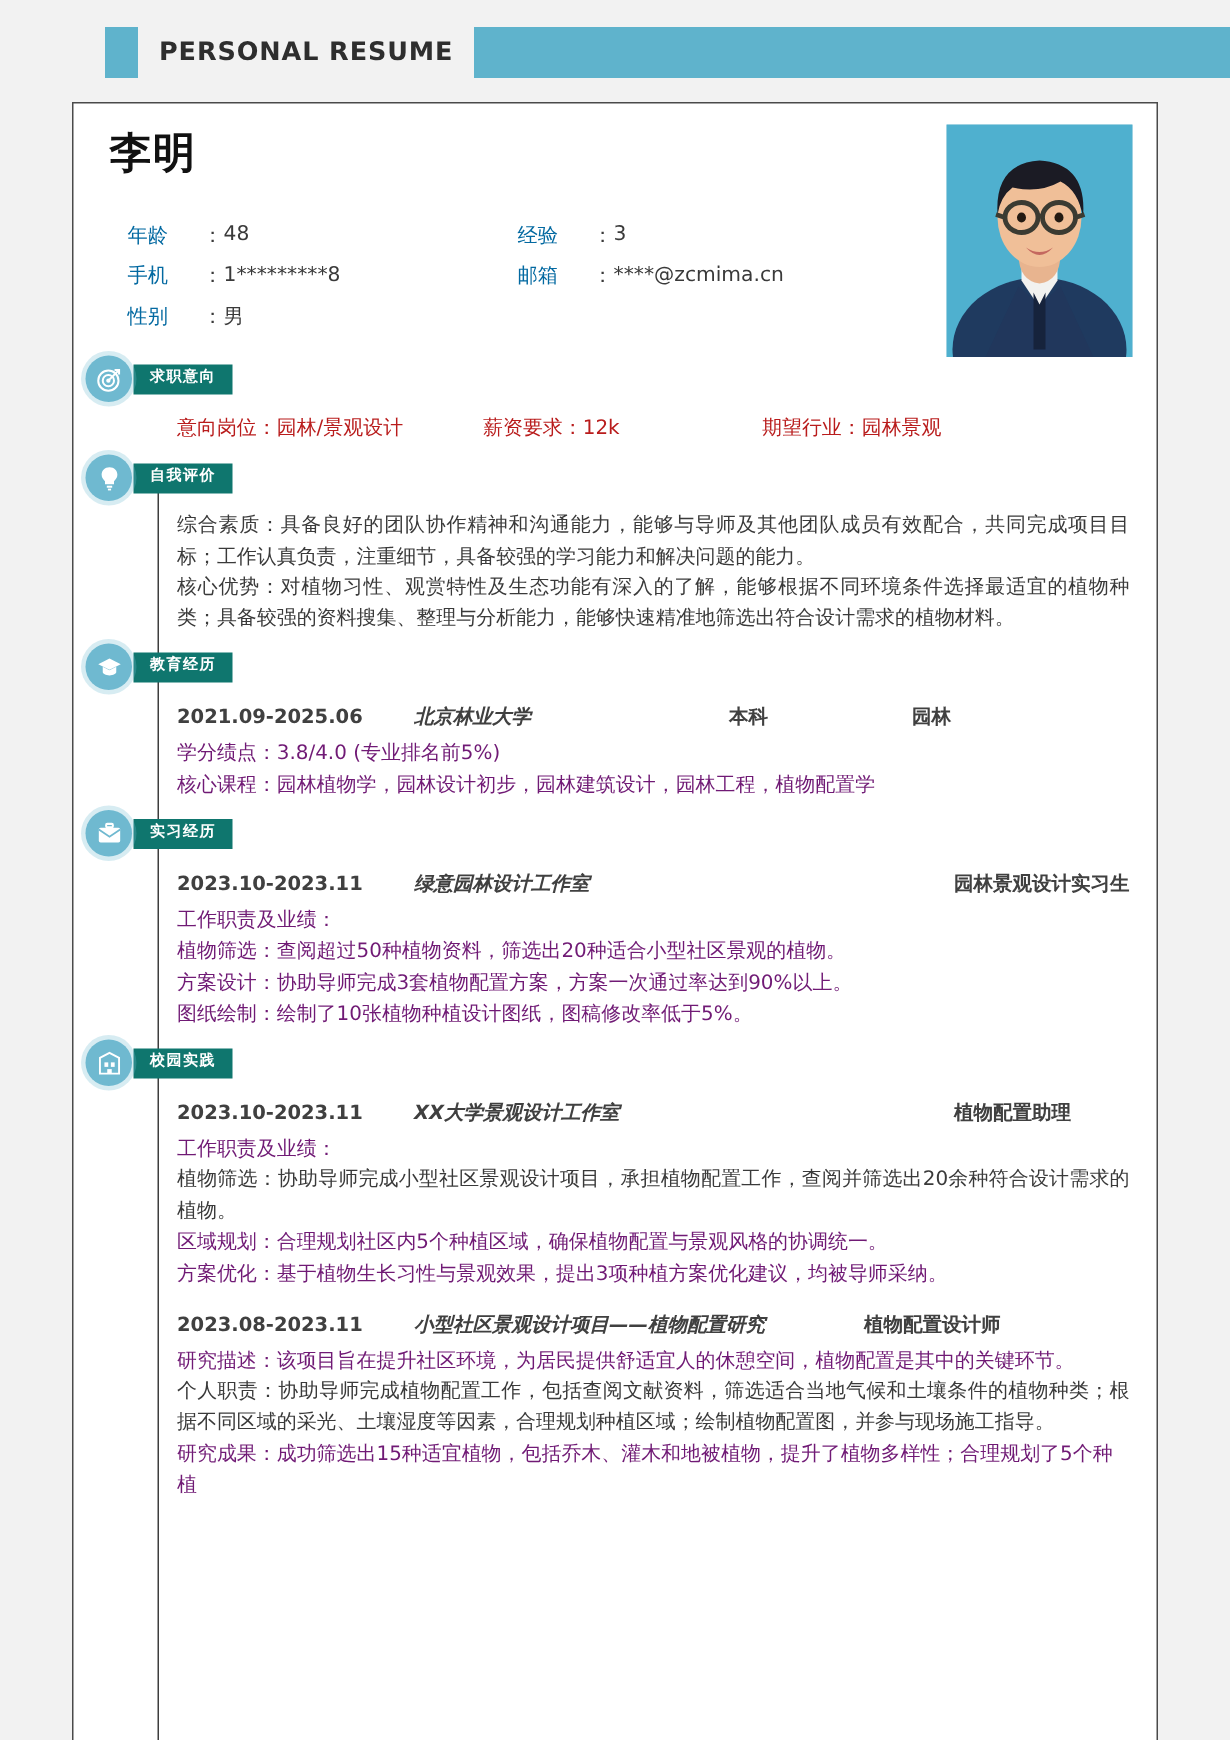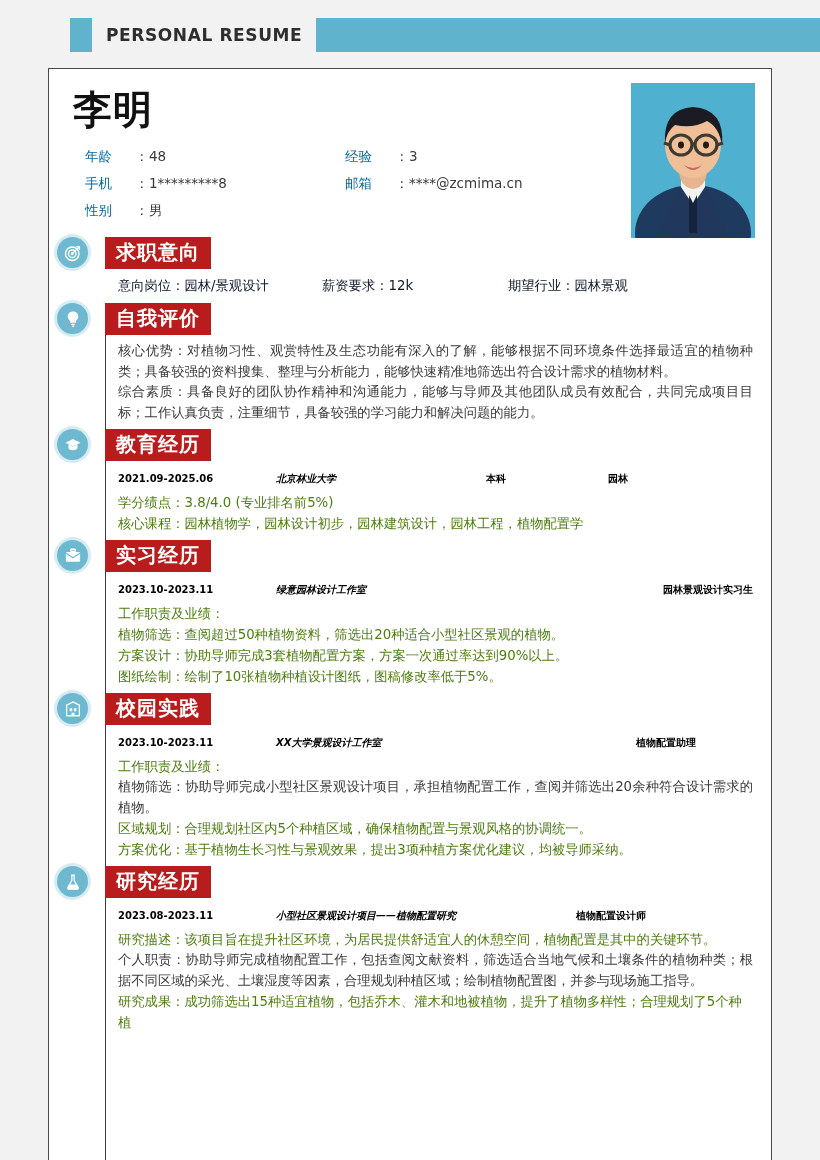--- a/index.html
+++ b/index.html
@@ -48,21 +48,21 @@
     background: #ffffff;
     border: 1px solid #4a4a4a;
     border-bottom: none;
   }
 
   
   .header { position: relative; height: 168px; }
   .name {
     position: absolute;
     left: 24px; top: 14px;
-    font-size: 39px;
+    font-size: 28px;
     font-weight: bold;
     color: #111;
     letter-spacing: 1px;
   }
   .info-grid {
     position: absolute;
     left: 36px; top: 74px;
     width: 520px;
   }
   .info-row {
@@ -108,73 +108,73 @@
     position: absolute;
     left: -28px; top: 0;
     width: 31px; height: 31px;
     border-radius: 50%;
     background: #6fb9d0;
     display: flex; align-items: center; justify-content: center;
     box-shadow: 0 0 0 3px rgba(111,185,208,0.28);
   }
   .sec-icon svg { width: 18px; height: 18px; fill: #ffffff; }
   .sec-title {
-    margin-left: 20px;
-    background: #b91c1c;
+    margin-left: 4px;
+    background: #0f766e;
     color: #ffffff;
-    font-size: 20px;
+    font-size: 10px;
     font-weight: bold;
     padding: 3px 11px 4px 11px;
     letter-spacing: 1px;
     line-height: 1.25;
   }
 
   .sec-body { padding: 6px 18px 4px 33px; }
 
   .line {
     font-size: 13.3px;
     color: #3a3a3a;
     line-height: 20.5px;
     text-align: justify;
   }
 
   .inline-row {
     font-size: 13.3px;
-    color: #0f172a;
+    color: #b91c1c;
     line-height: 22px;
     display: flex;
   }
   .inline-row .a { width: 204px; }
   .inline-row .b { width: 186px; }
   .inline-row .c { }
 
   
   .entry-head {
     display: flex;
-    font-size: 10px;
+    font-size: 13px;
     font-weight: bold;
-    color: #000000;
+    color: #404040;
     line-height: 24px;
     margin-bottom: 1px;
   }
   .eh-date { width: 158px; }
   .eh-org  { width: 210px; font-style: italic; }
   .eh-mid  { width: 122px; }
   .eh-role { flex: 1; }
 
   .entry-head.edu .eh-org { width: 210px; }
   .entry-head.edu .eh-mid { width: 122px; }
 
   .entry-head.intern .eh-org { width: 330px; }
   .entry-head.intern .eh-role { text-align: right; }
 
   .entry-head.campus .eh-org { width: 360px; }
   .entry-head.research .eh-org { width: 300px; }
 
-  .subline { font-size: 13.3px; color: #4d7c0f; line-height: 21px; }
+  .subline { font-size: 13.3px; color: #701a75; line-height: 21px; }
 </style>
 </head>
 <body>
 
 <div class="banner">
   <div class="banner-bar"></div>
   <div class="banner-title">PERSONAL RESUME</div>
 </div>
 
 <div class="page">
@@ -267,22 +267,22 @@
       <span class="sec-icon">
         <svg viewBox="0 0 24 24">
             <path d="M12 2 C7.8 2 5 5 5 8.6 C5 11.4 6.8 13 8 14.4 L8 17 L16 17 L16 14.4 C17.2 13 19 11.4 19 8.6 C19 5 16.2 2 12 2 Z" fill="#fff"></path>
             <rect x="9.6" y="18.4" width="4.8" height="1.8" fill="#fff"></rect>
             <rect x="10.6" y="21" width="2.8" height="1.6" fill="#fff"></rect>
           </svg>
       </span>
       <span class="sec-title">自我评价</span>
     </div>
     <div class="sec-body">
+      <div class="line">综合素质：具备良好的团队协作精神和沟通能力，能够与导师及其他团队成员有效配合，共同完成项目目标；工作认真负责，注重细节，具备较强的学习能力和解决问题的能力。</div>
       <div class="line">核心优势：对植物习性、观赏特性及生态功能有深入的了解，能够根据不同环境条件选择最适宜的植物种类；具备较强的资料搜集、整理与分析能力，能够快速精准地筛选出符合设计需求的植物材料。</div>
-      <div class="line">综合素质：具备良好的团队协作精神和沟通能力，能够与导师及其他团队成员有效配合，共同完成项目目标；工作认真负责，注重细节，具备较强的学习能力和解决问题的能力。</div>
     </div>
   </div>
 
   <div class="section">
     <div class="sec-head">
       <span class="sec-icon">
         <svg viewBox="0 0 24 24">
             <path d="M12 4 L22 9 L12 14 L2 9 Z" fill="#fff"></path>
             <path d="M6 11.4 L6 16 C6 17.6 8.7 19 12 19 C15.3 19 18 17.6 18 16 L18 11.4 L12 14.4 Z" fill="#fff"></path>
           </svg>
@@ -344,29 +344,20 @@
         <span class="eh-role">植物配置助理</span>
       </div>
       <div class="subline">工作职责及业绩：</div>
       <div class="line">植物筛选：协助导师完成小型社区景观设计项目，承担植物配置工作，查阅并筛选出20余种符合设计需求的植物。</div>
       <div class="subline">区域规划：合理规划社区内5个种植区域，确保植物配置与景观风格的协调统一。</div>
       <div class="subline">方案优化：基于植物生长习性与景观效果，提出3项种植方案优化建议，均被导师采纳。</div>
     </div>
   </div>
 
   <div class="section">
-    <div class="sec-head">
-      <span class="sec-icon">
-        <svg viewBox="0 0 24 24">
-            <path d="M9.5 2.8 L14.5 2.8 M10.5 2.8 L10.5 10 L5.2 19.2 C4.5 20.4 5.3 21.6 6.7 21.6 L17.3 21.6 C18.7 21.6 19.5 20.4 18.8 19.2 L13.5 10 L13.5 2.8" fill="none" stroke="#fff" stroke-width="1.7" stroke-linejoin="round"></path>
-            <path d="M7.6 15.2 L16.4 15.2 L18.8 19.2 C19.5 20.4 18.7 21.6 17.3 21.6 L6.7 21.6 C5.3 21.6 4.5 20.4 5.2 19.2 Z" fill="#fff"></path>
-          </svg>
-      </span>
-      <span class="sec-title">研究经历</span>
-    </div>
     <div class="sec-body">
       <div class="entry-head research">
         <span class="eh-date">2023.08-2023.11</span>
         <span class="eh-org">小型社区景观设计项目——植物配置研究</span>
         <span class="eh-role">植物配置设计师</span>
       </div>
       <div class="subline">研究描述：该项目旨在提升社区环境，为居民提供舒适宜人的休憩空间，植物配置是其中的关键环节。</div>
       <div class="line">个人职责：协助导师完成植物配置工作，包括查阅文献资料，筛选适合当地气候和土壤条件的植物种类；根据不同区域的采光、土壤湿度等因素，合理规划种植区域；绘制植物配置图，并参与现场施工指导。</div>
       <div class="subline">研究成果：成功筛选出15种适宜植物，包括乔木、灌木和地被植物，提升了植物多样性；合理规划了5个种植</div>
     </div>

